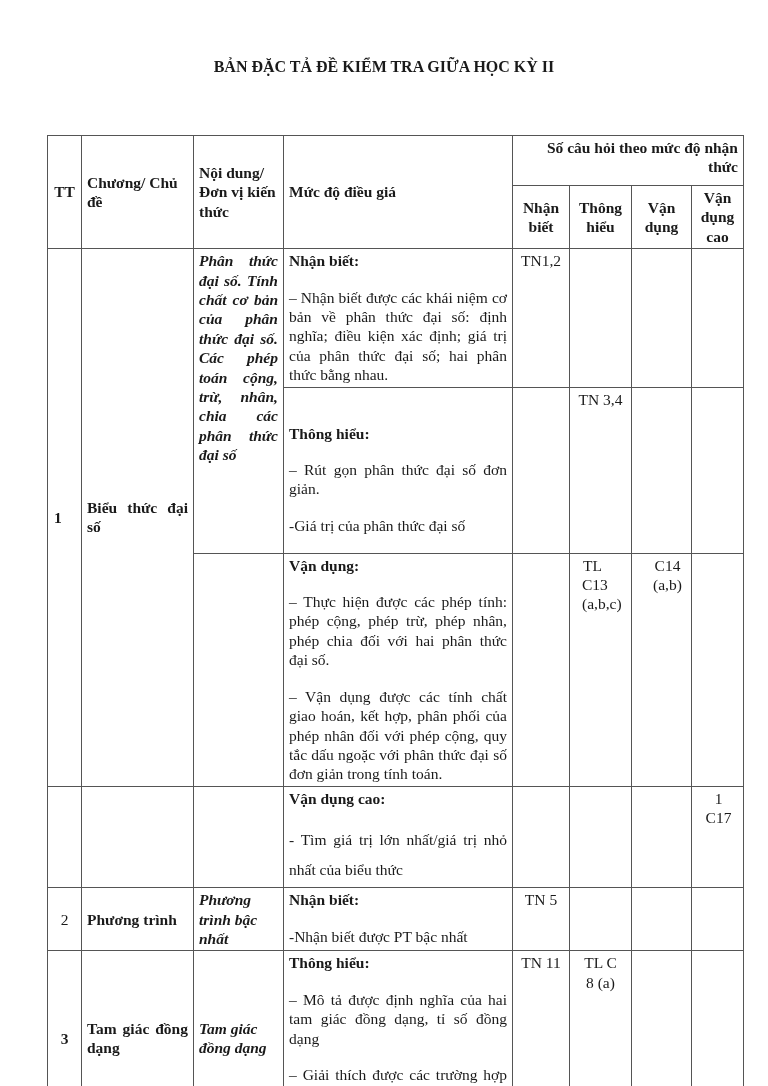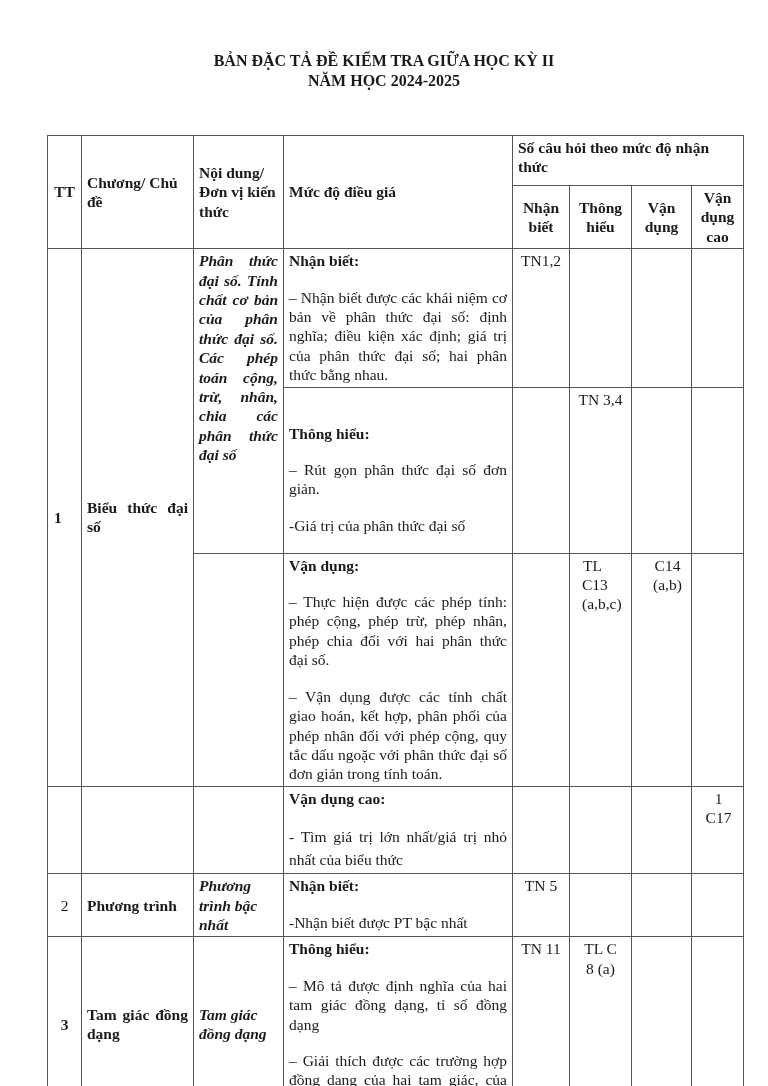--- a/index.html
+++ b/index.html
@@ -1,60 +1,59 @@
 <!DOCTYPE html>
 <html><head>
 <meta charset="utf-8">
 <style>
   html, body { margin: 0; padding: 0; background: #ffffff; }
   body { width: 768px; height: 1086px; position: relative; overflow: hidden;
          font-family: "Liberation Serif", "DejaVu Serif", serif; color: #1a1a1a; }
   .title-block { position: absolute; left: 0; top: 51px; width: 768px; text-align: center;
                  font-weight: bold; font-size: 16px; line-height: 19.5px; }
-  .title-block div { margin: 0; }
+  .title-block div { margin: 6px; }
   table.spec { position: absolute; left: 47px; top: 135px; width: 696px;
                border-collapse: collapse; table-layout: fixed; font-size: 15.5px; line-height: 19.4px; }
   table.spec td, table.spec th { border: 1.2px solid #555; padding: 2px 5px; vertical-align: top; }
   th { font-weight: bold; }
   .center { text-align: center; }
   .vmid { vertical-align: middle !important; }
   .bold { font-weight: bold; }
   .ital { font-style: italic; }
   .just { text-align: justify; text-align-last: left; }
   .hdr-left { text-align: left; vertical-align: middle !important; }
   .num-cell { text-align: center; }
   .lvl-label { font-weight: bold; display: block; }
   .line { display: block; margin-top: 17px; }
 </style>
 </head>
 <body>
 
 <div class="title-block">
   <div>BẢN ĐẶC TẢ ĐỀ KIỂM TRA GIỮA HỌC KỲ II</div>
-  <div>NĂM HỌC 2024-2025</div>
 </div>
 
 <table class="spec">
   <colgroup>
     <col style="width:34px">
     <col style="width:112px">
     <col style="width:90px">
     <col style="width:229px">
     <col style="width:57px">
     <col style="width:62px">
     <col style="width:60px">
     <col style="width:52px">
   </colgroup>
   <tbody>
       <tr style="height:50px">
     <th rowspan="2" class="vmid">TT</th>
     <th rowspan="2" class="hdr-left">Chương/ Chủ đề</th>
     <th rowspan="2" class="hdr-left just">Nội dung/Đơn vị kiến thức</th>
     <th rowspan="2" class="hdr-left">Mức độ điều giá</th>
-    <th colspan="4" style="text-align:left">Số câu hỏi theo mức độ nhận thức</th>
+    <th colspan="4" style="text-align:right">Số câu hỏi theo mức độ nhận thức</th>
   </tr>
   <tr style="height:55px">
     <th class="center vmid">Nhận biết</th>
     <th class="center vmid">Thông hiểu</th>
     <th class="center vmid">Vận dụng</th>
     <th class="center vmid">Vận dụng cao</th>
   </tr>
 
   <tr style="height:123px">
     <td rowspan="3" class="vmid bold" style="padding-left:6px">1</td>
@@ -94,21 +93,21 @@
     <td class="num-cell" style="padding-left:12px;padding-right:0">C14 (a,b)</td>
     <td class="num-cell"></td>
   </tr>
 
   <tr style="height:72px">
     <td></td>
     <td></td>
     <td></td>
     <td class="just">
       <span class="lvl-label">Vận dụng cao:</span>
-      <span class="line" style="line-height:23px">- Tìm giá trị lớn nhất/giá trị nhỏ nhất của biểu thức</span>
+      <span class="line" style="line-height:30px">- Tìm giá trị lớn nhất/giá trị nhỏ nhất của biểu thức</span>
     </td>
     <td class="num-cell"></td>
     <td class="num-cell"></td>
     <td class="num-cell"></td>
     <td class="num-cell" style="padding-left:10px;padding-right:8px">1 C17</td>
   </tr>
 
   <tr style="height:62px">
     <td class="vmid center">2</td>
     <td class="vmid bold">Phương trình</td>

